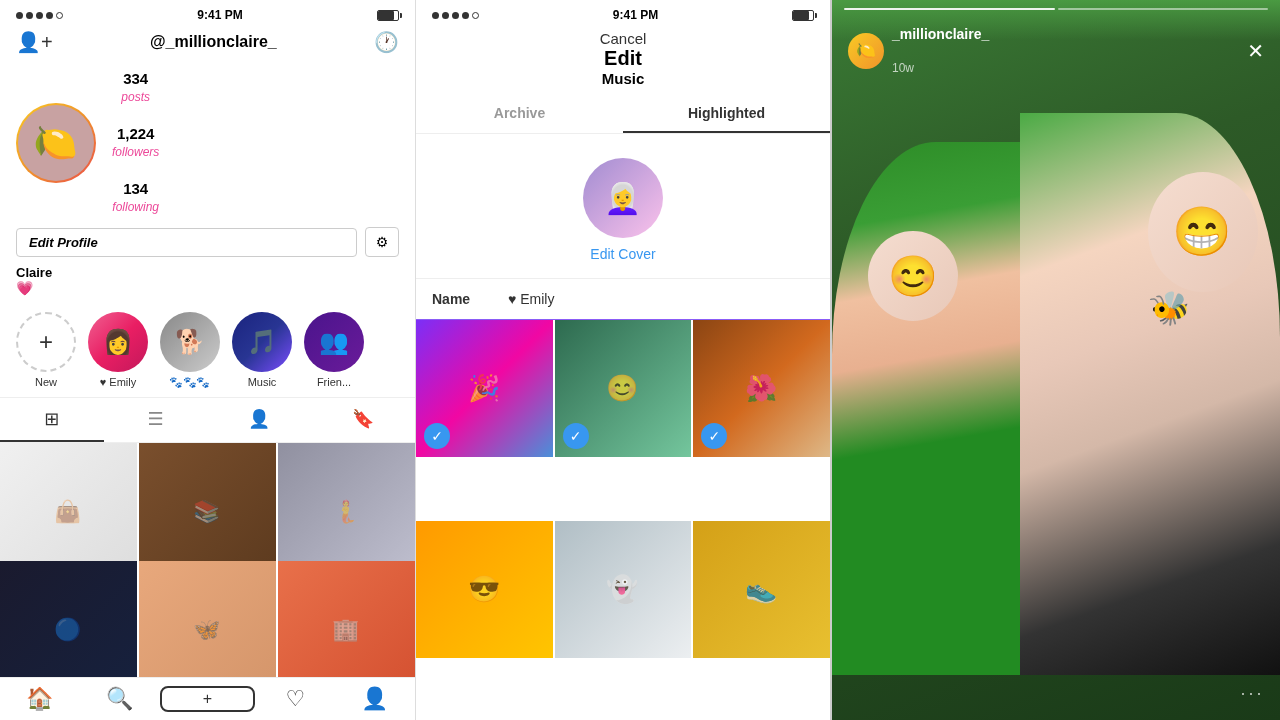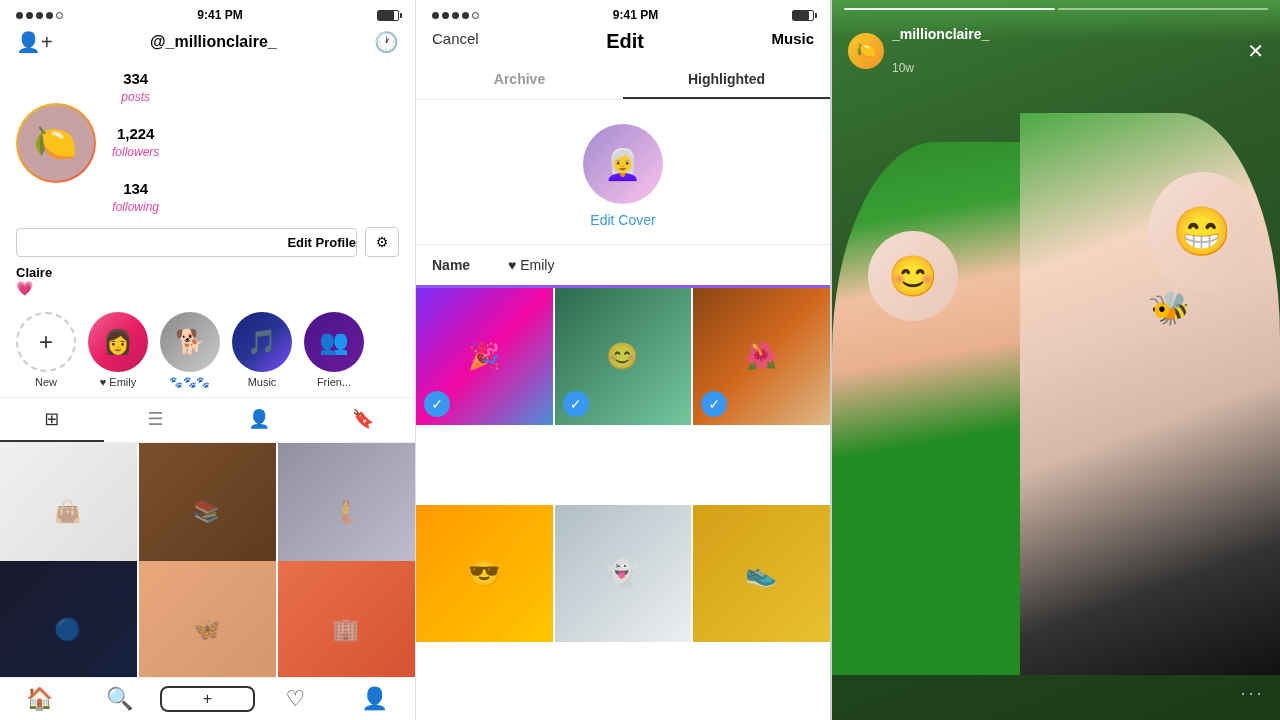--- a/index.html
+++ b/index.html
@@ -98,28 +98,29 @@
 
     
     .profile-buttons {
       display: flex;
       padding: 4px 16px 8px;
       gap: 8px;
       align-items: center;
     }
     .edit-profile-btn {
       flex: 1;
-      padding: 6px 0;
+      padding: 6px 12px;
       border: 1px solid #ccc;
       border-radius: 4px;
       background: #fff;
       font-size: 13px;
       font-weight: 600;
       cursor: pointer;
-      text-align: right;
+      text-align: left;
+      font-style: italic;
     }
     .settings-btn {
       width: 34px; height: 30px;
       border: 1px solid #ccc;
       border-radius: 4px;
       background: #fff;
       display: flex; align-items: center; justify-content: center;
       cursor: pointer;
       font-size: 14px;
     }
@@ -227,21 +228,23 @@
 
     .mid-status-bar {
       display: flex;
       justify-content: space-between;
       align-items: center;
       padding: 8px 16px 4px;
     }
     .mid-top-nav {
       display: flex;
       justify-content: space-between;
+      align-items: center;
       padding: 4px 16px 8px;
+      flex-direction: column;
     }
     .mid-cancel { font-size: 15px; color: #333; cursor: pointer; }
     .mid-title { font-size: 20px; font-weight: 700; }
     .mid-done { font-size: 15px; font-weight: 600; cursor: pointer; }
 
     
     .mid-tabs {
       display: flex;
       border-bottom: 1px solid #eee;
     }
@@ -282,21 +285,21 @@
       color: #3897f0;
       cursor: pointer;
       text-align: right;
     }
 
     
     .name-row {
       display: flex;
       align-items: center;
       padding: 12px 16px;
-      border-bottom: 3px solid #8b5cf6;
+      border-bottom: 1px solid #8b5cf6;
       gap: 16px;
     }
     .name-label { font-size: 14px; font-weight: 600; color: #333; width: 60px; }
     .name-value { font-size: 14px; color: #333; }
 
     
     .mid-photo-grid {
       display: grid;
       grid-template-columns: repeat(3, 1fr);
       gap: 2px;

